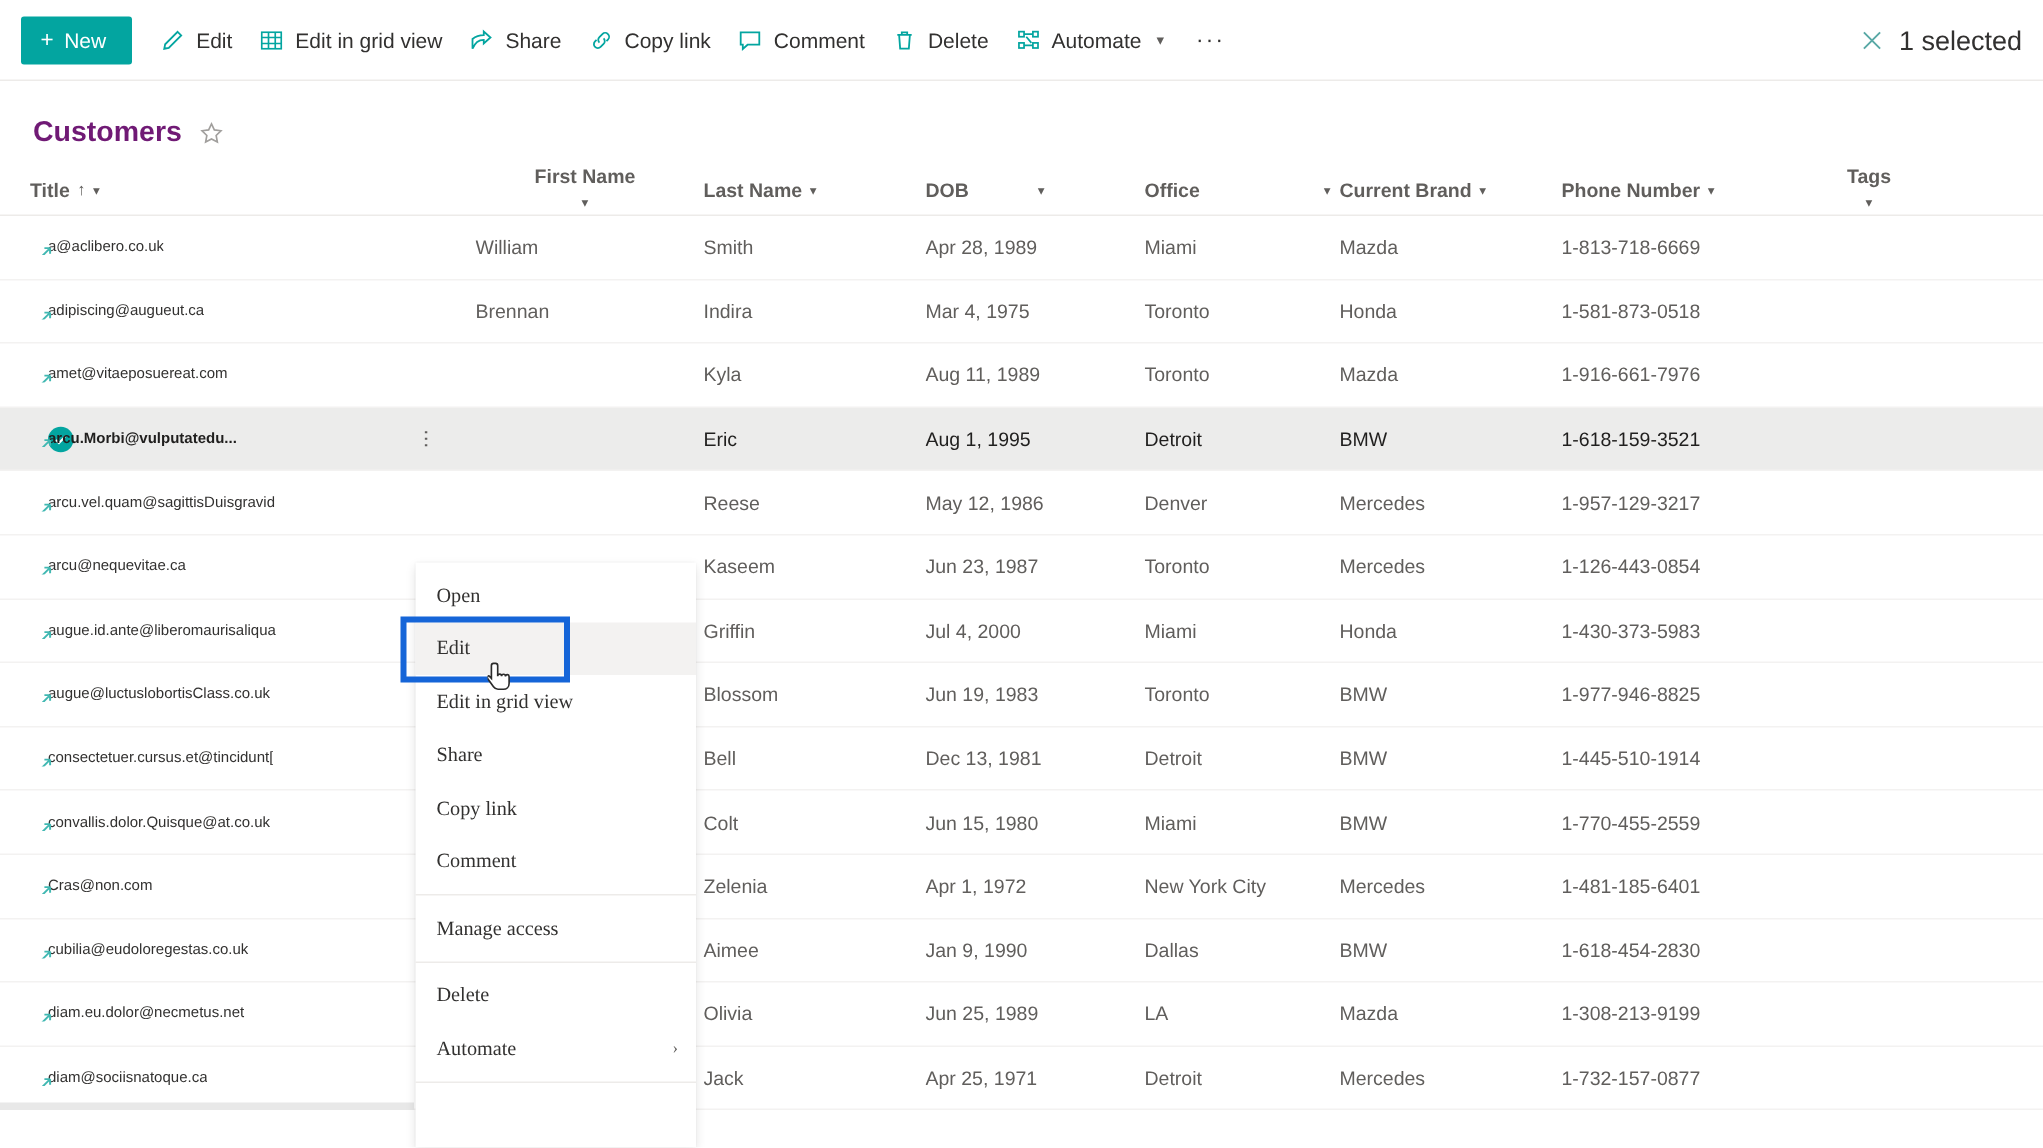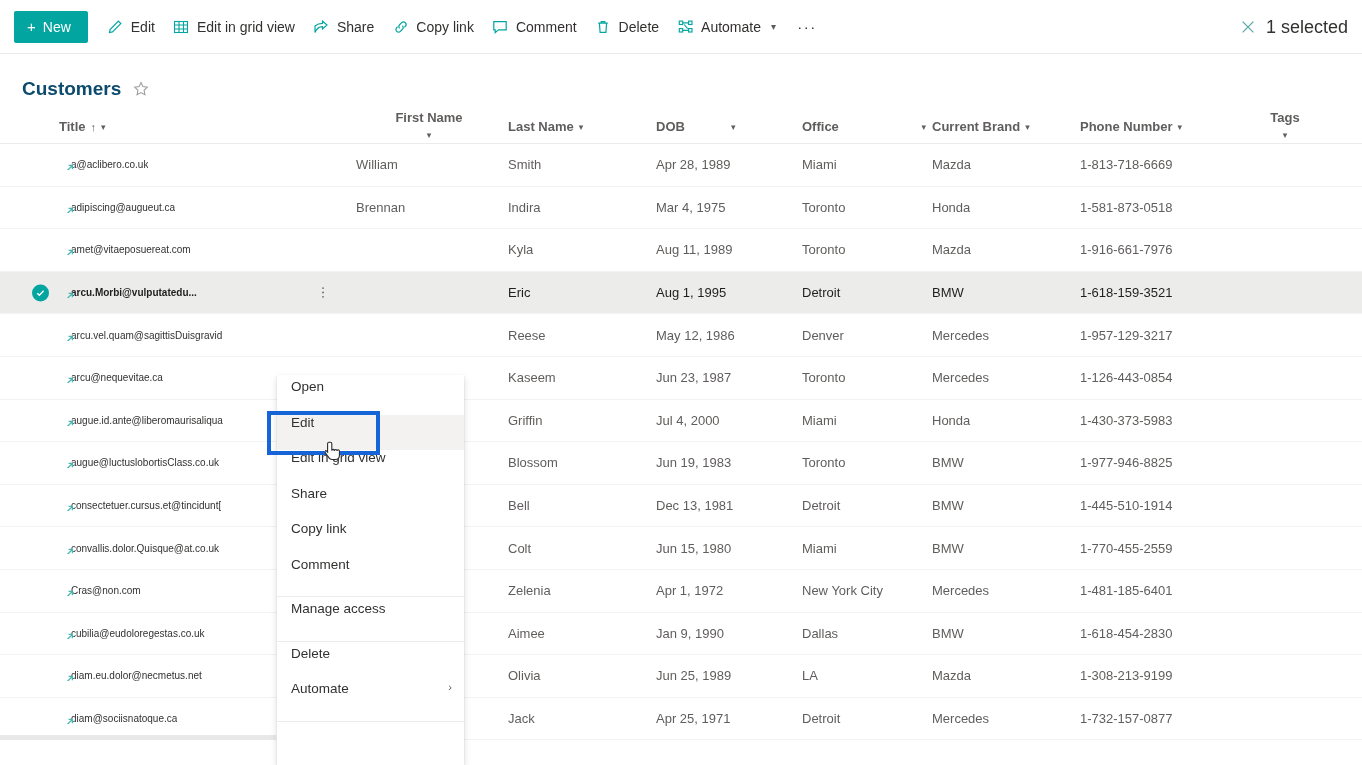--- a/index.html
+++ b/index.html
@@ -54,21 +54,21 @@
     display: flex; align-items: center; gap: 10px;
     font-size: 18px; color: #323130;
   }
   .close-x { width: 16px; height: 16px; color: #5aa9a6; cursor: pointer; display: flex; }
 
   
   .title-row {
     display: flex; align-items: center; gap: 12px;
     padding: 24px 0 10px 22px;
   }
-  .list-title { font-size: 19px; font-weight: 600; color: #0c4a6e; }
+  .list-title { font-size: 19px; font-weight: 600; color: #701a75; }
   .star-icon { color: #a19f9d; width: 16px; height: 16px; cursor: pointer; display: flex; }
 
   
   .grid { position: relative; width: 1362px; }
   .grid-header {
     display: flex; align-items: center;
     height: 34px;
     border-bottom: 1px solid #edebe9;
     padding-left: 20px;
   }
@@ -98,21 +98,21 @@
     background: #03A5A0; color: #fff;
     display: none; align-items: center; justify-content: center;
   }
   .row.selected .checkmark { display: flex; }
 
   .cell {
     font-size: 13px; color: #605e5c;
     white-space: nowrap; overflow: hidden;
     padding-right: 8px;
   }
-  .c-title { width: 297px; position: relative; display: flex; align-items: center; margin-left: 39px; }
+  .c-title { width: 297px; position: relative; display: flex; align-items: center; }
   .c-first { width: 152px; flex-direction: column; }
   .c-last  { width: 148px; }
   .c-dob   { width: 146px; gap: 46px; }
   .c-office{ width: 130px; justify-content: space-between; }
   .c-brand { width: 148px; }
   .c-phone { width: 158px; }
   .c-tags  { width: 100px; flex-direction: column; }
 
   .link-glyph {
     position: absolute; left: 4px; top: 4px;
@@ -139,24 +139,24 @@
     position: absolute;
     left: 277px; top: 265px;
     width: 187px;
     background: #ffffff;
     box-shadow: 0 3.2px 7.2px rgba(0,0,0,0.132), 0 0.6px 1.8px rgba(0,0,0,0.108);
     padding: 4px 0;
     z-index: 40;
   }
   .ctx-item {
     height: 35.5px;
-    display: flex; justify-content: space-between;
+    display: flex; align-items: center; justify-content: space-between;
     padding: 0 12px 0 14px;
     font-size: 13.5px; color: #323130;
-    cursor: pointer; white-space: nowrap;
+    cursor: pointer; white-space: nowrap; font-family: Liberation Serif, serif;
   }
   .ctx-item.highlighted { background: #f3f2f1; }
   .ctx-sub { font-size: 11px; color: #605e5c; }
   .ctx-divider { height: 1px; background: #edebe9; margin: 4px 0; }
 
   .focus-box {
     position: absolute;
     left: 267px; top: 301px;
     width: 113px; height: 44px;
     border: 4px solid #1565d8;

